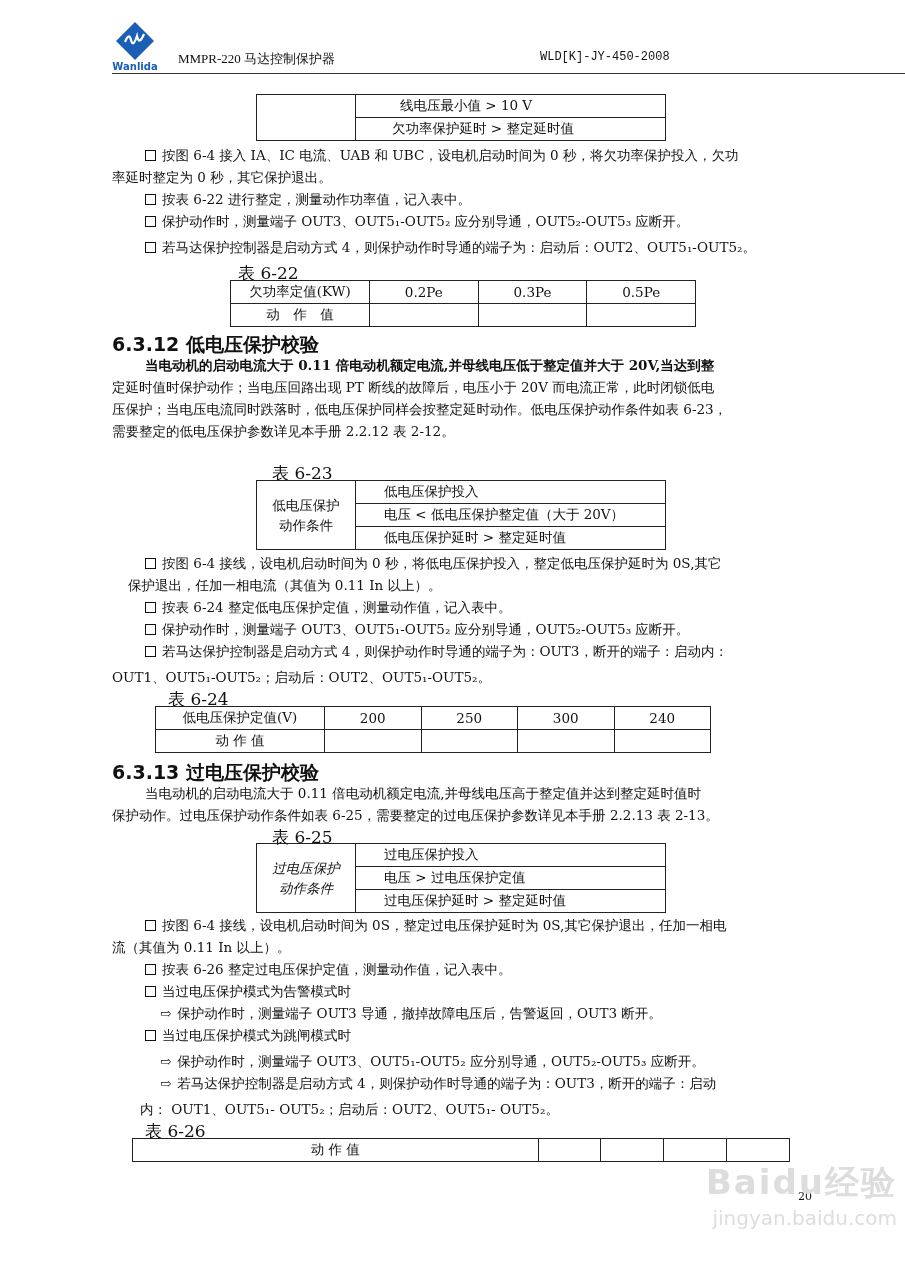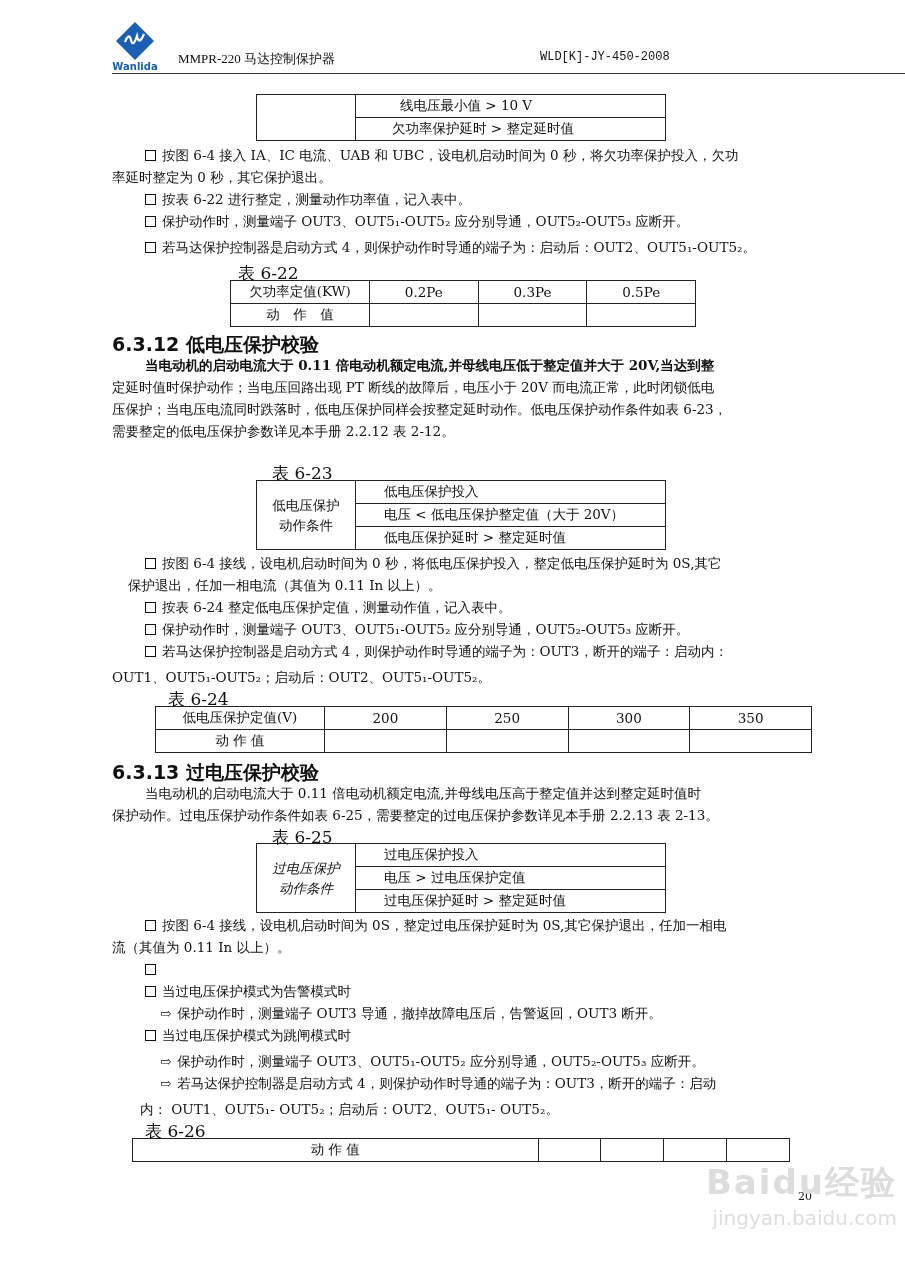--- a/index.html
+++ b/index.html
@@ -96,28 +96,28 @@
   </table>
 
 <div class="p" style="left:145px;top:552px;"><span class="box"></span><span>按图 6-4 接线，设电机启动时间为 0 秒，将低电压保护投入，整定低电压保护延时为 0S,其它</span></div>
 <div class="p" style="left:112px;top:574px;margin-left:16px;">保护退出，任加一相电流（其值为 0.11  In 以上）。</div>
 <div class="p" style="left:145px;top:596px;"><span class="box"></span><span>按表 6-24 整定低电压保护定值，测量动作值，记入表中。</span></div>
 <div class="p" style="left:145px;top:618px;"><span class="box"></span><span>保护动作时，测量端子 OUT3、OUT5₁-OUT5₂ 应分别导通，OUT5₂-OUT5₃ 应断开。</span></div>
 <div class="p" style="left:145px;top:640px;"><span class="box"></span><span>若马达保护控制器是启动方式 4，则保护动作时导通的端子为：OUT3，断开的端子：启动内：</span></div>
 <div class="p" style="left:112px;top:666px;">OUT1、OUT5₁-OUT5₂；启动后：OUT2、OUT5₁-OUT5₂。</div>
 
 <div class="cap" style="left:168px;top:688px;">表 6-24</div>
-<table style="left:155px;top:706px;width:657px;">
+<table style="left:155px;top:706px;width:556px;">
   <tbody>
       <tr>
     <td class="c" style="width:160px;">低电压保护定值(V)</td>
     <td class="c">200</td>
     <td class="c">250</td>
     <td class="c">300</td>
-    <td class="c">350</td>
+    <td class="c">240</td>
   </tr>
   <tr>
     <td class="c">动 作 值</td>
     <td></td>
         <td></td>
         <td></td>
         <td></td>
   </tr>
 </tbody>
   </table>
@@ -136,21 +136,21 @@
         <td style="padding-left:28px;">电压 &gt; 过电压保护定值</td>
       </tr>
   <tr>
         <td style="padding-left:28px;">过电压保护延时 &gt; 整定延时值</td>
       </tr>
 </tbody>
   </table>
 
 <div class="p" style="left:145px;top:914px;"><span class="box"></span><span>按图 6-4 接线，设电机启动时间为 0S，整定过电压保护延时为 0S,其它保护退出，任加一相电</span></div>
 <div class="p" style="left:112px;top:936px;">流（其值为 0.11  In 以上）。</div>
-<div class="p" style="left:145px;top:958px;"><span class="box"></span></div>
+<div class="p" style="left:145px;top:958px;"><span class="box"></span><span>按表 6-26 整定过电压保护定值，测量动作值，记入表中。</span></div>
 <div class="p" style="left:145px;top:980px;"><span class="box"></span><span>当过电压保护模式为告警模式时</span></div>
 <div class="p" style="left:160px;top:1002px;"><span class="arrow">⇨</span><span>保护动作时，测量端子 OUT3 导通，撤掉故障电压后，告警返回，OUT3 断开。</span></div>
 <div class="p" style="left:145px;top:1024px;"><span class="box"></span><span>当过电压保护模式为跳闸模式时</span></div>
 <div class="p" style="left:160px;top:1050px;"><span class="arrow">⇨</span><span>保护动作时，测量端子 OUT3、OUT5₁-OUT5₂ 应分别导通，OUT5₂-OUT5₃ 应断开。</span></div>
 <div class="p" style="left:160px;top:1072px;"><span class="arrow">⇨</span><span>若马达保护控制器是启动方式 4，则保护动作时导通的端子为：OUT3，断开的端子：启动</span></div>
 <div class="p" style="left:112px;top:1098px;margin-left:28px;">内：  OUT1、OUT5₁- OUT5₂；启动后：OUT2、OUT5₁- OUT5₂。</div>
 
 <div class="cap" style="left:145px;top:1120px;">表 6-26</div>
 <table style="left:132px;top:1138px;width:658px;">
   <tbody>

